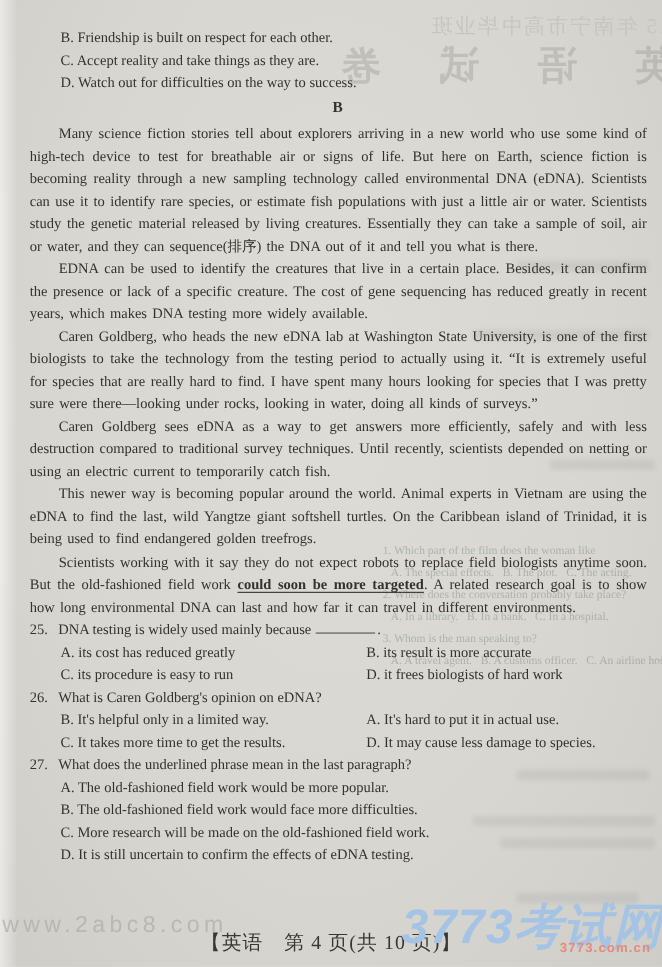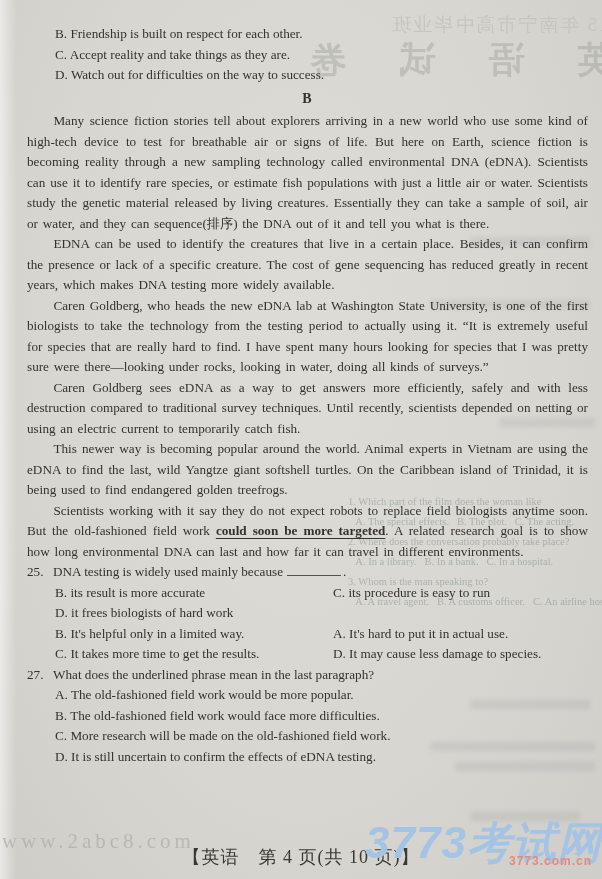--- a/index.html
+++ b/index.html
@@ -69,21 +69,21 @@
     color:rgba(95,115,112,.38);
   }
   .bleed-listening div{white-space:pre;}
   .smudge{
     position:absolute;z-index:1;pointer-events:none;
     background:rgba(120,130,125,.14);filter:blur(2px);border-radius:2px;
   }
   
   .wm-left{
     position:absolute;left:2px;bottom:28px;z-index:2;
-    font-family:Liberation Serif, serif;
+    font-family:Liberation Sans, sans-serif;
     font-size:21px;letter-spacing:4px;color:rgba(175,175,170,.75);
   }
   .wm-site{
     position:absolute;right:0px;bottom:26px;z-index:4;
     font-family:"Liberation Sans",sans-serif;
     font-size:44px;font-weight:700;font-style:italic;
     letter-spacing:1px;white-space:nowrap;
   }
   .wm-url{
     position:absolute;right:10px;bottom:8px;z-index:4;
@@ -128,27 +128,29 @@
     <p class="para">Many science fiction stories tell about explorers arriving in a new world who use some kind of high-tech device to test for breathable air or signs of life. But here on Earth, science fiction is becoming reality through a new sampling technology called environmental DNA (eDNA). Scientists can use it to identify rare species, or estimate fish populations with just a little air or water. Scientists study the genetic material released by living creatures. Essentially they can take a sample of soil, air or water, and they can sequence(排序) the DNA out of it and tell you what is there.</p>
     <p class="para">EDNA can be used to identify the creatures that live in a certain place. Besides, it can confirm the presence or lack of a specific creature. The cost of gene sequencing has reduced greatly in recent years, which makes DNA testing more widely available.</p>
     <p class="para">Caren Goldberg, who heads the new eDNA lab at Washington State University, is one of the first biologists to take the technology from the testing period to actually using it. “It is extremely useful for species that are really hard to find. I have spent many hours looking for species that I was pretty sure were there—looking under rocks, looking in water, doing all kinds of surveys.”</p>
     <p class="para">Caren Goldberg sees eDNA as a way to get answers more efficiently, safely and with less destruction compared to traditional survey techniques. Until recently, scientists depended on netting or using an electric current to temporarily catch fish.</p>
     <p class="para">This newer way is becoming popular around the world. Animal experts in Vietnam are using the eDNA to find the last, wild Yangtze giant softshell turtles. On the Caribbean island of Trinidad, it is being used to find endangered golden treefrogs.</p>
     <p class="para"><span>Scientists working with it say they do not expect robots to replace field biologists anytime soon. But the old-fashioned field work </span><span class="u-bold">could soon be more targeted</span><span>. A related research goal is to show how long environmental DNA can last and how far it can travel in different environments.</span></p>
 
     <div class="q">
       <div class="q-stem"><span class="q-num">25.</span><span>DNA testing is widely used mainly because</span><span class="blank"></span><span>.</span></div>
       <div class="opt-grid">
+        <div>A. its cost has reduced greatly</div>
         <div>B. its result is more accurate</div>
         <div>C. its procedure is easy to run</div>
         <div>D. it frees biologists of hard work</div>
       </div>
     </div>
 
     <div class="q">
+      <div class="q-stem"><span class="q-num">26.</span><span>What is Caren Goldberg's opinion on eDNA?</span></div>
       <div class="opt-grid">
         <div>B. It's helpful only in a limited way.</div>
         <div>A. It's hard to put it in actual use.</div>
         <div>C. It takes more time to get the results.</div>
         <div>D. It may cause less damage to species.</div>
       </div>
     </div>
 
     <div class="q">
       <div class="q-stem"><span class="q-num">27.</span><span>What does the underlined phrase mean in the last paragraph?</span></div>

